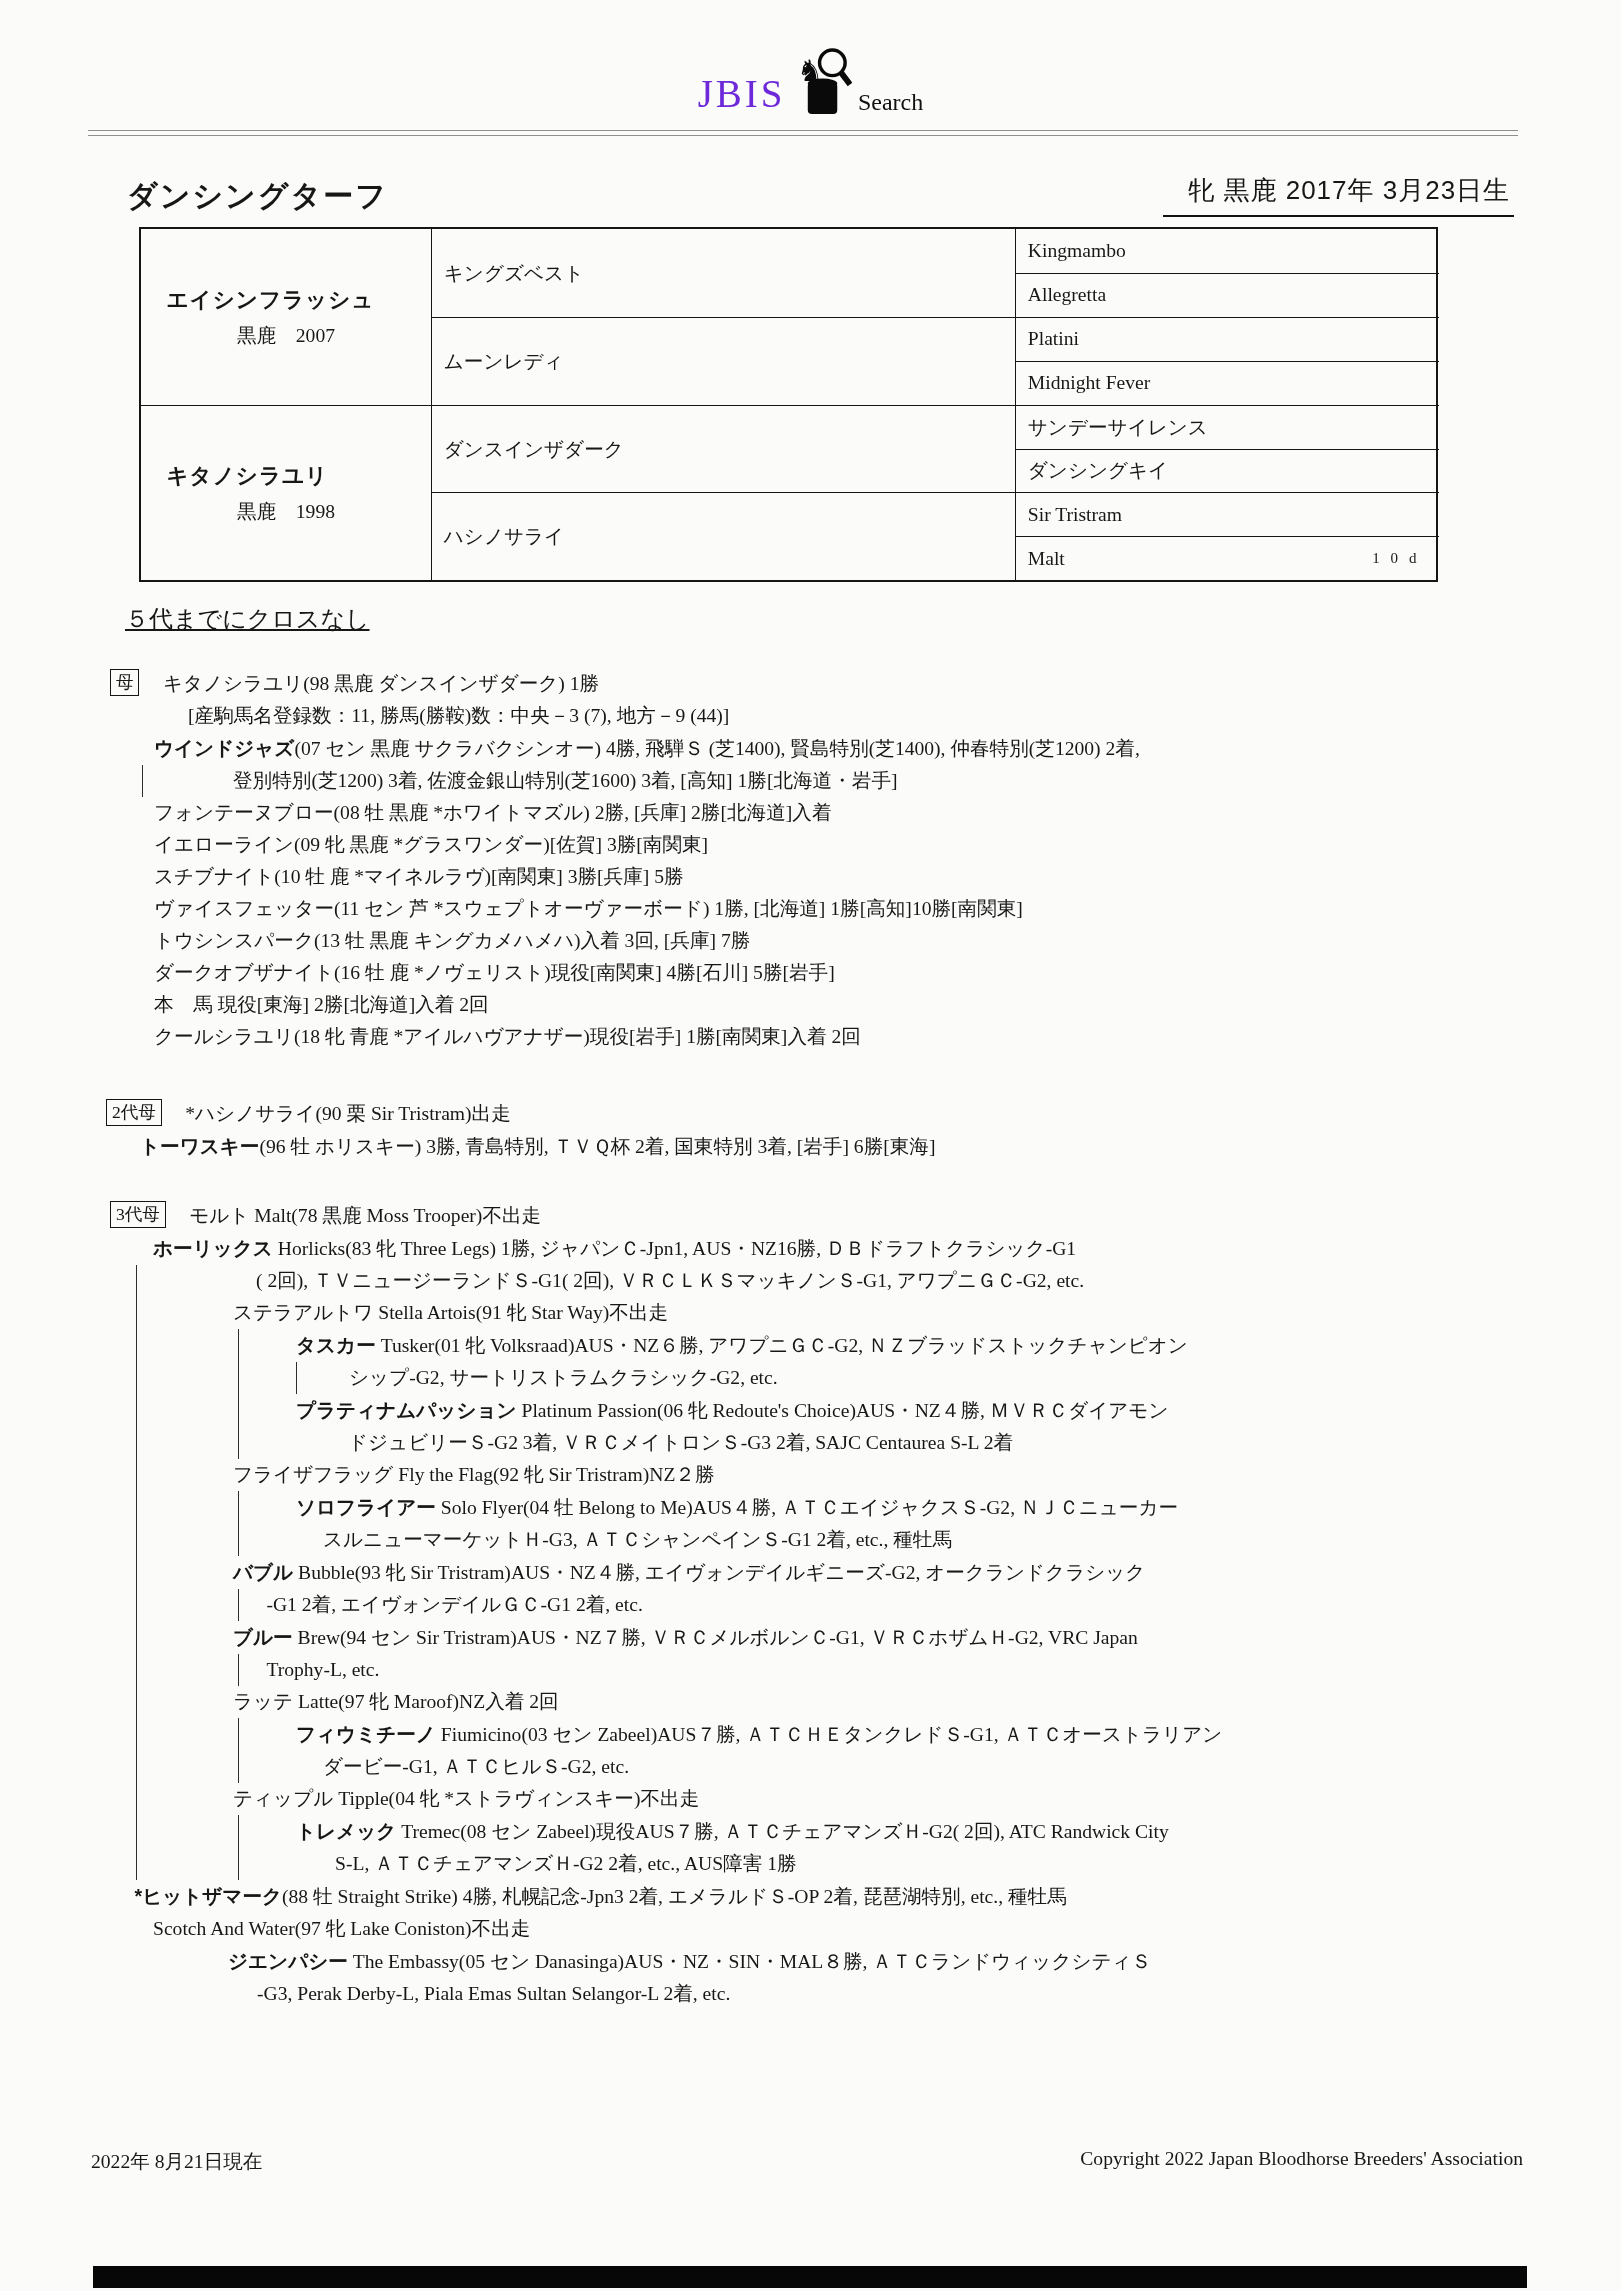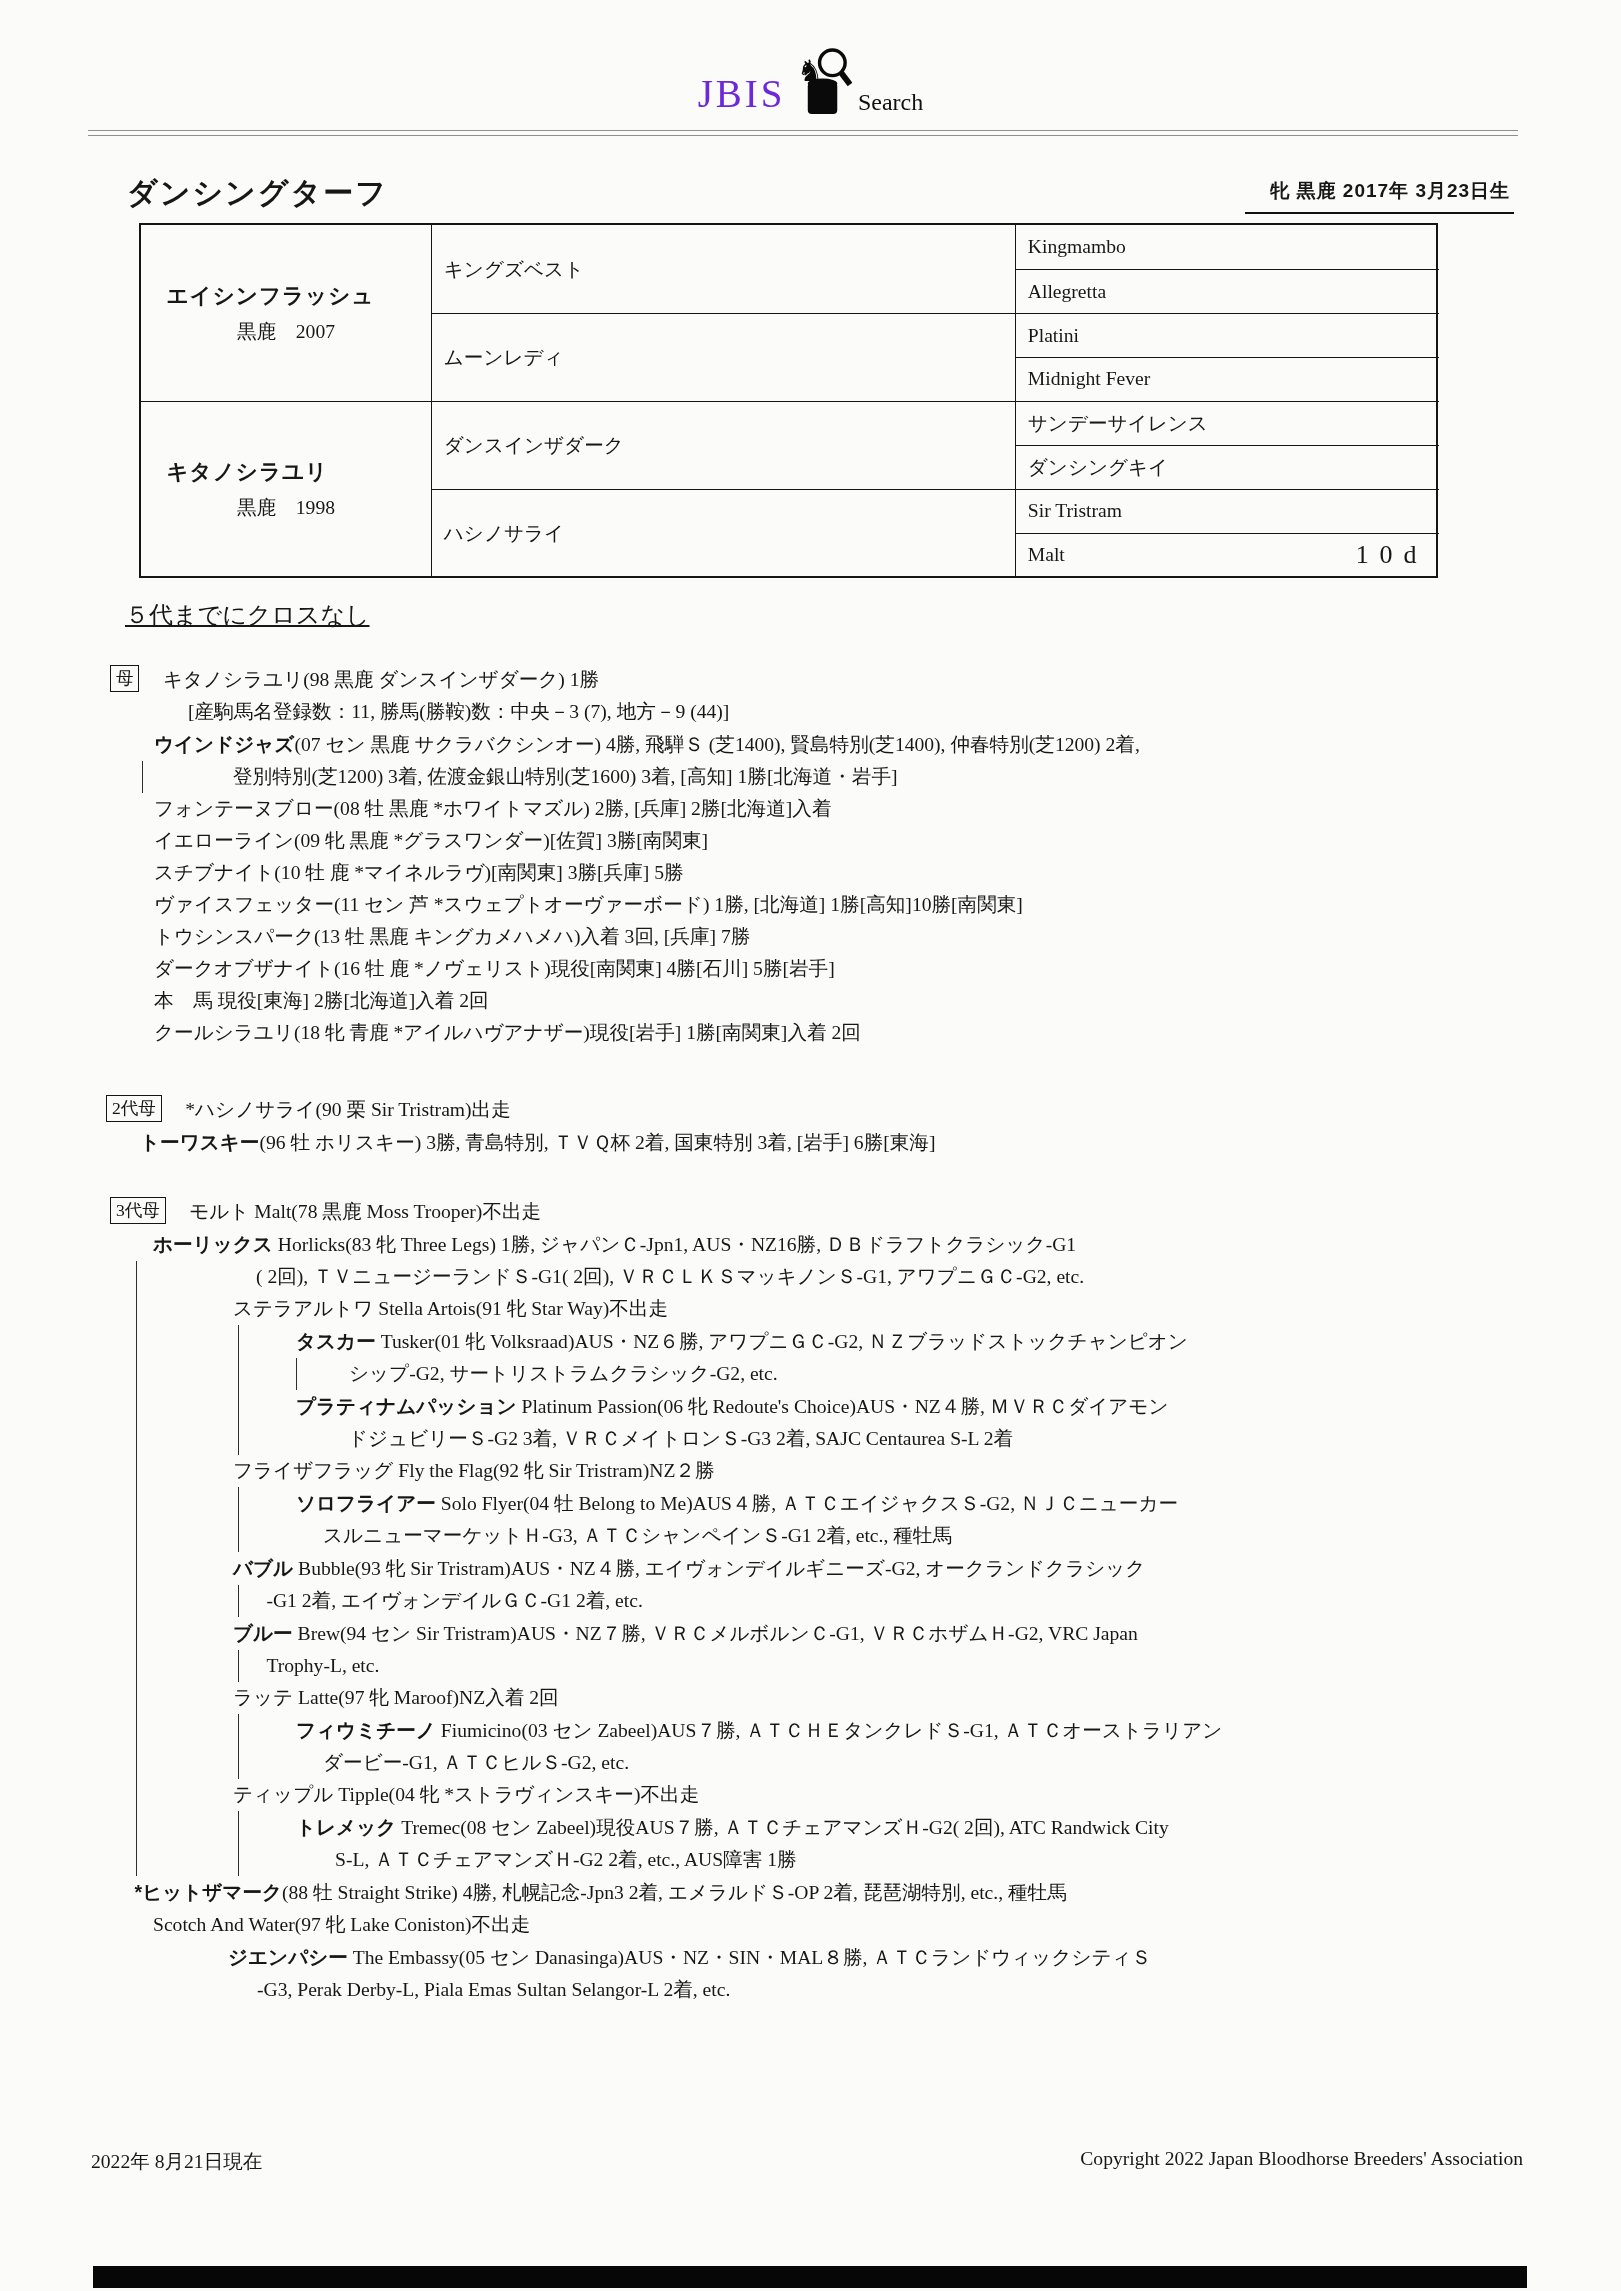--- a/index.html
+++ b/index.html
@@ -10,39 +10,39 @@
   .header{display:flex;justify-content:center;align-items:flex-end;gap:3.9px;padding-top:45px;height:71px;}
   .logo-jbis{font-size:39px;letter-spacing:2.9px;color:#6d28d9;}
   .logo-search{font-size:24px;color:#111;}
   .logo-icon{width:57px;height:73px;margin:0 2px -3.9px 5.9px;}
   .rule-double{margin:13.7px 103px 0 88px;height:3.9px;
                border-top:1.5px solid #8f8f8f;border-bottom:1.5px solid #8f8f8f;}
 
   
   .title-row{margin:37px 107px 0 127px;display:flex;justify-content:space-between;align-items:flex-end;}
   .horse-name{font-family:"Liberation Sans",sans-serif;font-weight:bold;font-size:30px;letter-spacing:2px;}
-  .horse-info{font-family:"Liberation Sans",sans-serif;font-weight:bold;font-size:19px;letter-spacing:1px;
+  .horse-info{font-family:"Liberation Sans",sans-serif;font-weight:normal;font-size:26px;letter-spacing:1px;
               border-bottom:2.5px solid #111;padding:0 3.9px 7.8px 25.5px;}
 
   
   .ptable{margin:9.8px 0 0 139px;width:1299px;height:355px;display:grid;
           grid-template-columns:290px 584px 424px;grid-template-rows:repeat(8,1fr);
           border:2.5px solid #151515;font-size:19.6px;box-sizing:border-box;}
   .pcell{border-left:1.5px solid #151515;border-top:1.5px solid #151515;
          display:flex;align-items:center;padding:0 11.8px;box-sizing:border-box;overflow:hidden;}
   .no-l{border-left:none;} .no-t{border-top:none;}
   .parent{flex-direction:column;justify-content:center;align-items:stretch;}
   .parent .pname{font-family:Liberation Mono, monospace;font-weight:bold;font-size:21.6px;letter-spacing:1px;padding-left:13.7px;}
   .parent .pdetail{text-align:center;font-size:19.6px;margin-top:7.8px;}
   .c-sire{grid-column:1;grid-row:1/5;} .c-dam{grid-column:1;grid-row:5/9;}
   .g2a{grid-column:2;grid-row:1/3;} .g2b{grid-column:2;grid-row:3/5;}
   .g2c{grid-column:2;grid-row:5/7;} .g2d{grid-column:2;grid-row:7/9;}
   .g3{grid-column:3;}
   .malt{justify-content:space-between;}
-  .famno{letter-spacing:10.8px;font-size:26px;}
+  .famno{letter-spacing:10.8px;font-size:15px;}
 
   
   .cross-note{margin:21px 0 0 125px;font-size:24px;text-decoration:underline;}
   .sec{font-size:19.6px;line-height:32px;white-space:nowrap;}
   .sec-mare{margin:33px 0 0 110px;}
   .sec-g2{margin:45px 0 0 106px;}
   .sec-g3{margin:37px 0 0 110px;}
   .box{display:inline-block;border:1.5px solid #151515;padding:0 4.9px;font-size:17.6px;line-height:24.5px;
        margin-right:23.5px;vertical-align:2px;}
   .bn{font-family:"Liberation Sans",sans-serif;font-weight:bold;}

